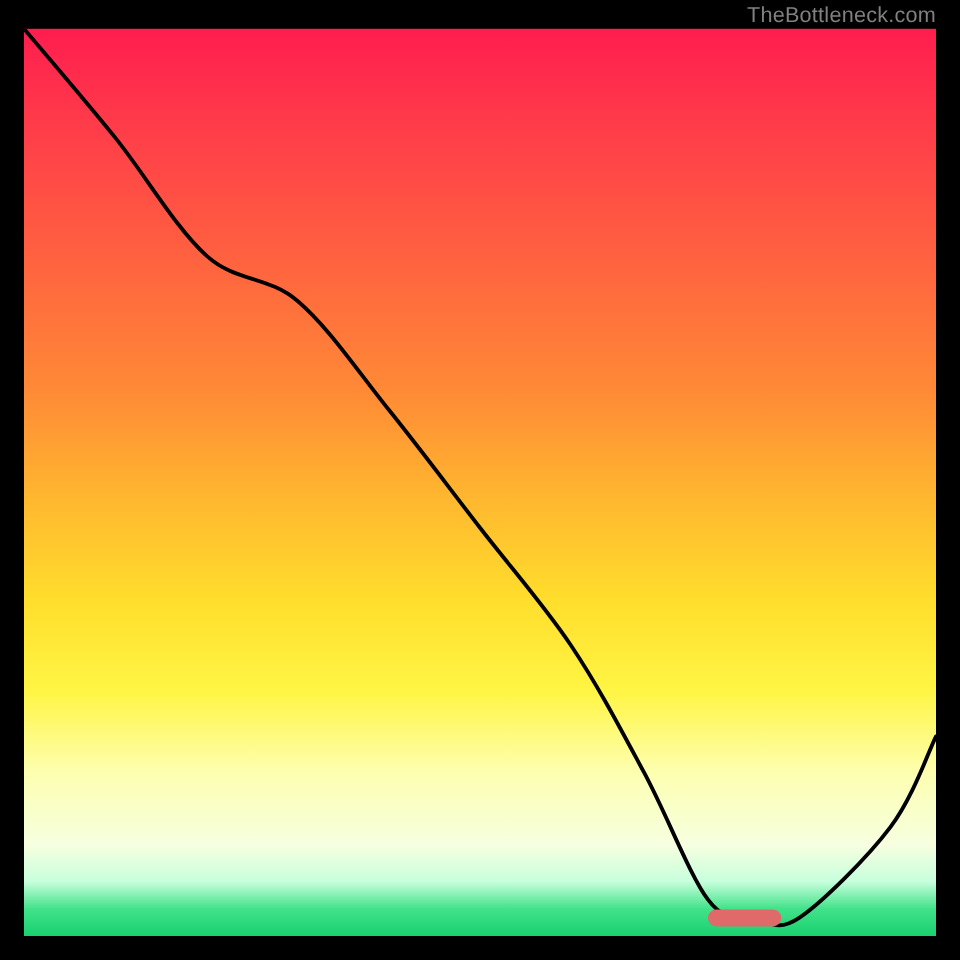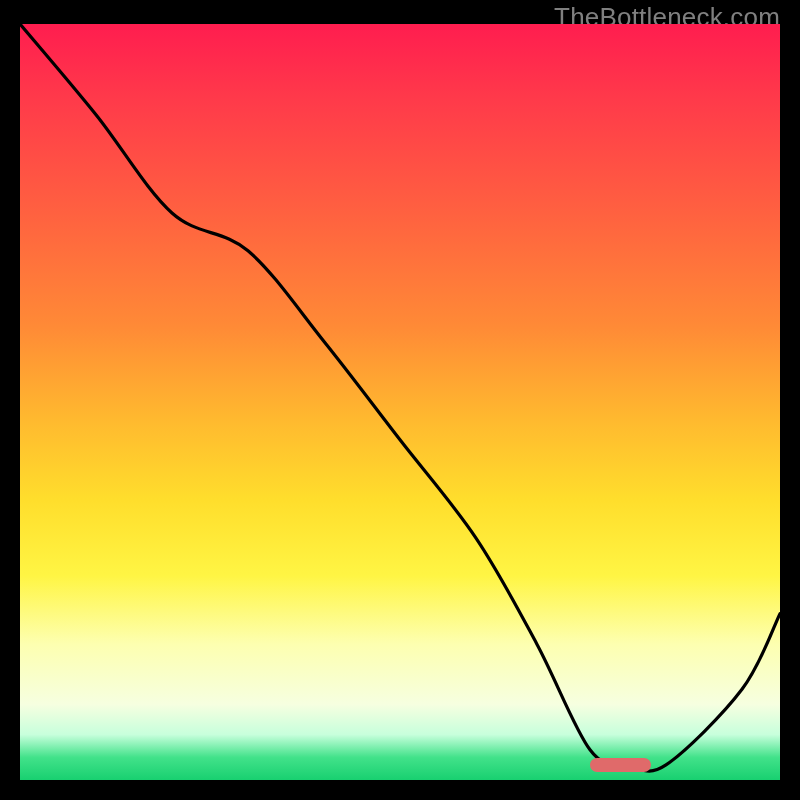--- a/index.html
+++ b/index.html
@@ -38,21 +38,21 @@
       #c7ffdc 94%,
       #42e28a 97%,
       #18d070 100%
     );
   }
   .watermark {
     position: absolute;
     top: 2px;
     right: 20px;
     color: #808080;
-    font-size: 26px;
+    font-size: 18px;
     font-weight: 500;
     letter-spacing: 0.2px;
   }
   svg.curve {
     position: absolute;
     left: 0;
     top: 0;
     width: 760px;
     height: 756px;
   }

